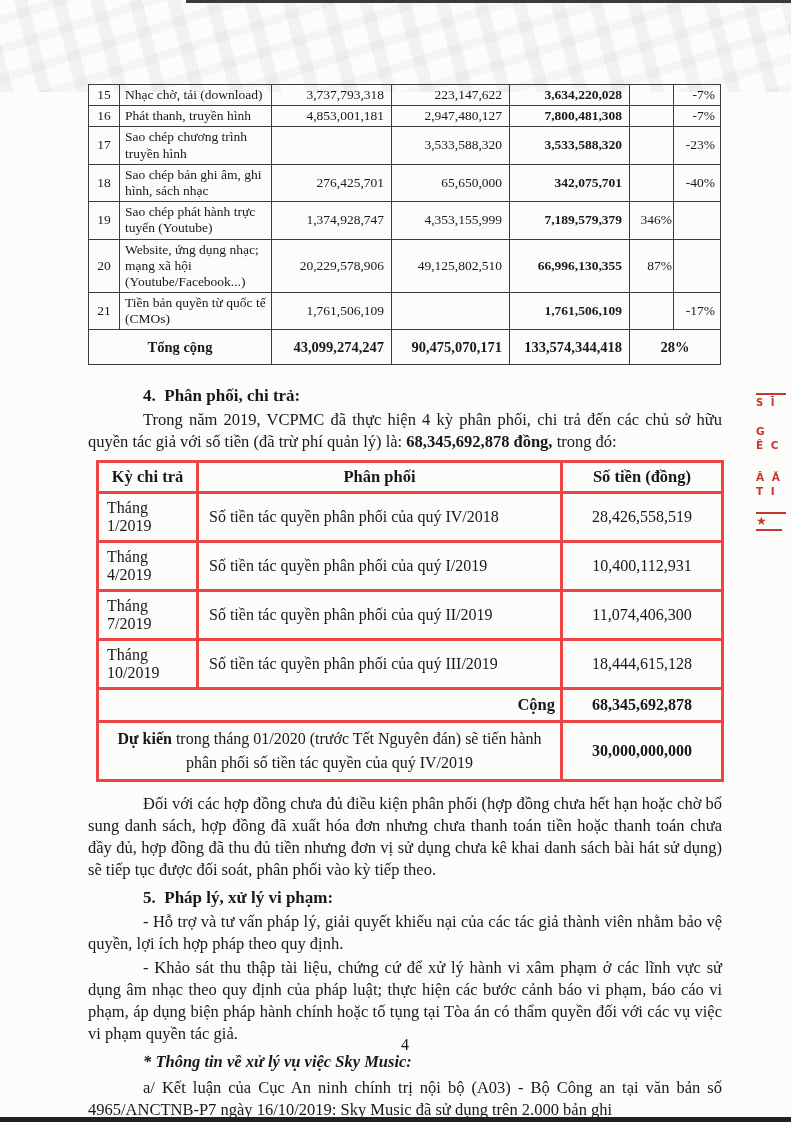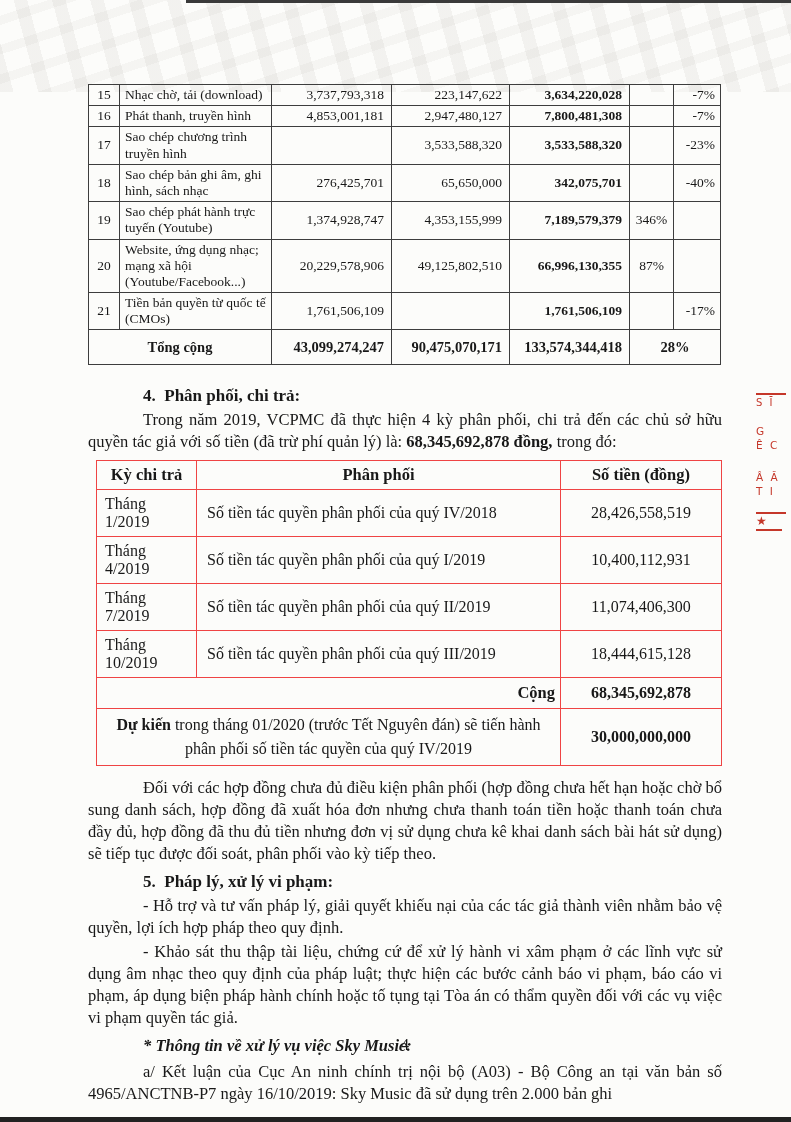--- a/index.html
+++ b/index.html
@@ -21,48 +21,48 @@
 
   .b { font-weight:bold; }
 
   
   table { border-collapse:collapse; }
   .t1 { width:632px; font-size:13.5px; line-height:1.2; table-layout:fixed; }
   .t1 td { border:1px solid #3d3d3d; padding:2px 4px; vertical-align:middle; overflow:hidden; }
   .t1 .c-no   { text-align:center; padding:2px 1px; }
   .t1 .c-desc { text-align:left; padding:2px 3px 2px 5px; }
   .t1 .c-num  { text-align:right; padding-right:7px; white-space:nowrap; }
-  .t1 .c-pct-up { text-align:center; padding:2px 1px; }
+  .t1 .c-pct-up { text-align:right; padding:2px 1px; }
   .t1 .c-pct-dn { text-align:right; padding-right:5px; }
   .t1 .total-row td { height:30px; font-size:14.5px; }
   .t1 .c-total-label { text-align:center; }
   .t1 .c-total-pct   { text-align:center; }
 
   
   .h4 { margin:21px 0 3px; font-weight:bold; font-size:17px; text-indent:55px; }
   .h5 { margin:7px 0 3px;  font-weight:bold; font-size:17px; text-indent:55px; }
   .body-p { margin:0 0 2px; font-size:16.5px; line-height:22px; text-align:justify; text-indent:55px; }
   .sky-h { margin:5px 0 2px; font-size:16.5px; line-height:24.5px; font-weight:bold; font-style:italic; text-indent:55px; }
 
   
   .t2 { width:625px; margin:7px 0 11px 8px; font-size:16px; table-layout:fixed; }
-  .t2 th, .t2 td { border:1px solid #ef4444; vertical-align:middle; }
+  .t2 th, .t2 td { border:3px solid #ef4444; vertical-align:middle; }
   .t2 th { font-size:16.5px; padding:4px 3px; text-align:center; }
   .t2 .c1 { padding:5px 3px 5px 8px; }
   .t2 .c2 { padding:5px 3px 5px 10px; }
   .t2 .c3 { padding:5px 4px; text-align:center; }
   .t2 .sum-label  { text-align:right; font-weight:bold; padding:5px; font-size:16.5px; }
   .t2 .plan-cell  { text-align:center; padding:4px 16px; line-height:1.5; }
   .t2 .val-b { text-align:center; font-weight:bold; }
 
   
   .page-number { position:absolute; left:88px; top:1036px; width:634px; text-align:center; font-size:16px; }
   .stamp {
     position:absolute; right:1px; top:393px; width:34px; color:#c5372a;
-    font-family:"DejaVu Sans",sans-serif; font-weight:normal; line-height:12px;
+    font-family:"DejaVu Sans",sans-serif; font-weight:bold; line-height:12px;
   }
   .stamp-a { border-top:2px solid #c5372a; width:30px; font-size:10px; letter-spacing:2px; padding-top:2px; }
   .stamp-g { margin-top:16px; font-size:10.5px; letter-spacing:2px; }
   .stamp-rule { margin-top:15px; border-top:2px solid #c5372a; width:30px; }
   .stamp-star { font-size:12px; width:26px; border-bottom:2px solid #c5372a; padding:1px 0 2px; }
 </style>
 </head>
 <body>
 
 <div class="page">

